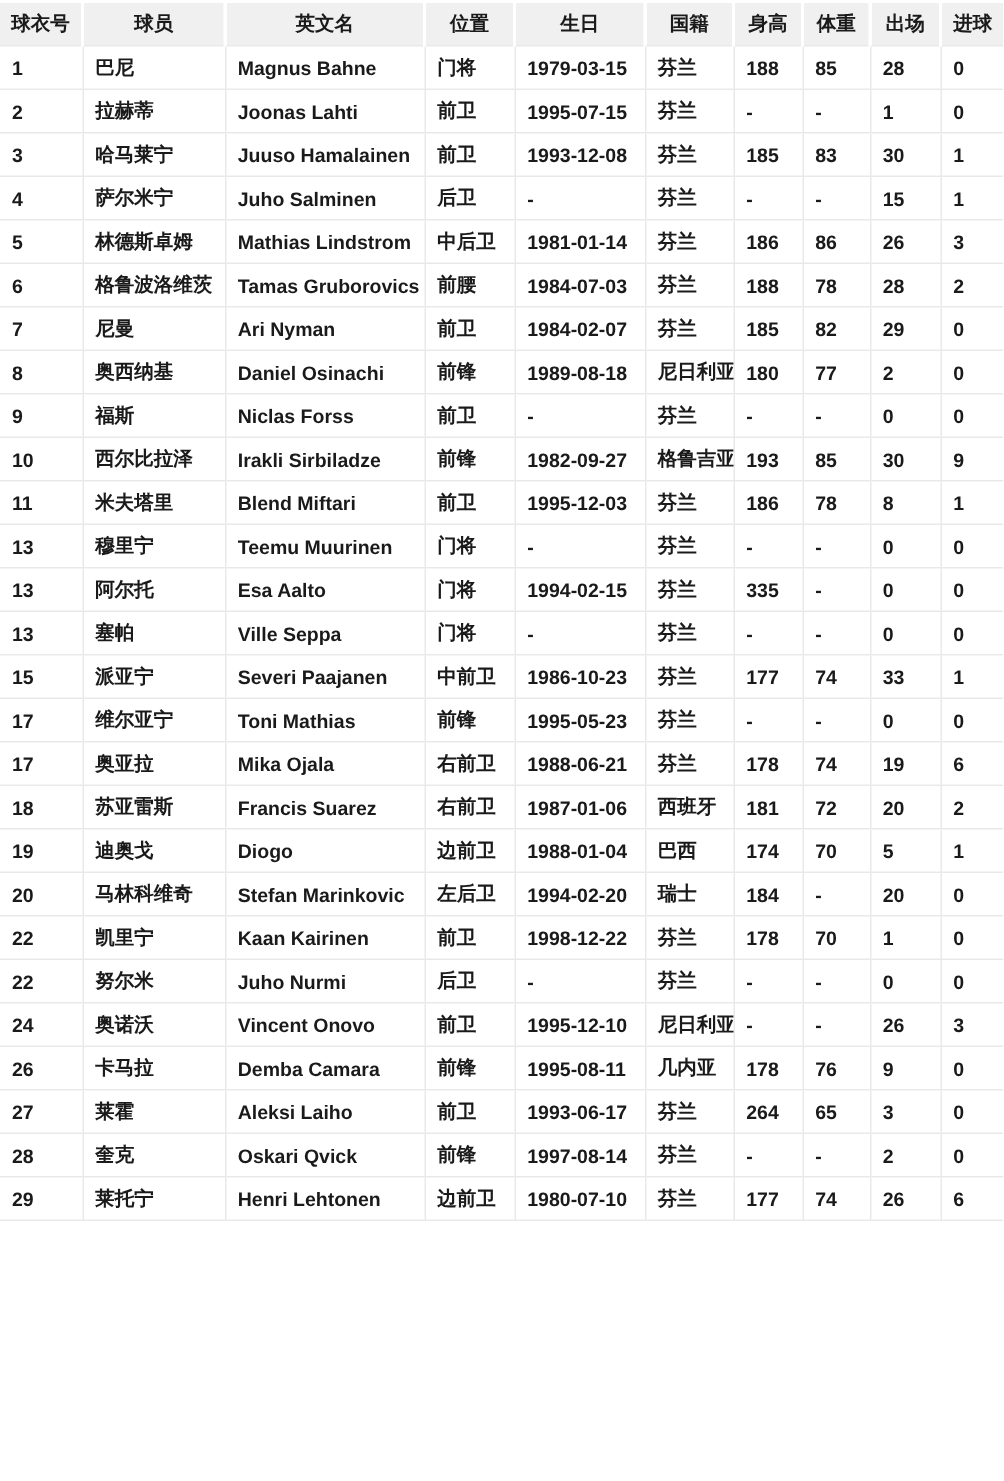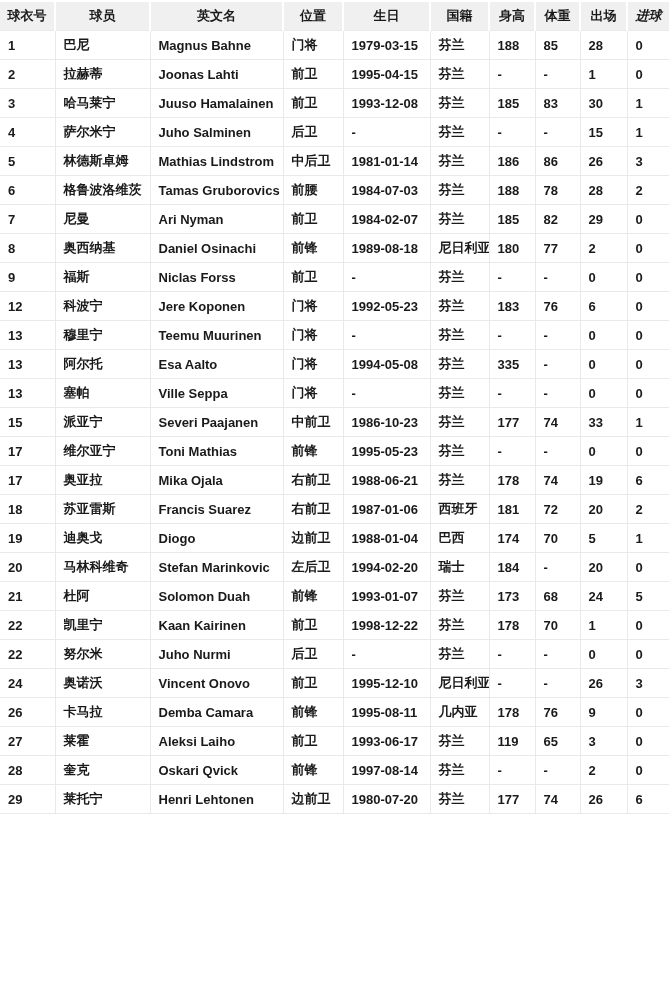--- a/index.html
+++ b/index.html
@@ -25,21 +25,20 @@
     height: 28px;
     text-align: center;
     padding: 0;
     border-right: 2px solid #ffffff;
     border-bottom: 1px solid #e9e9e9;
     white-space: nowrap;
     overflow: hidden;
   }
   table.roster th:last-child {
     border-right: none;
-    font-style: italic;
   }
   table.roster td {
     background: #ffffff;
     color: #1a1a1a;
     font-size: 13px;
     font-weight: bold;
     height: 28px;
     text-align: left;
     padding: 0 0 0 8px;
     border-right: 1px solid #e9e9e9;
@@ -93,21 +92,21 @@
           <td>188</td>
           <td>85</td>
           <td>28</td>
           <td>0</td>
         </tr>
         <tr>
           <td>2</td>
           <td>拉赫蒂</td>
           <td>Joonas Lahti</td>
           <td>前卫</td>
-          <td>1995-04-15</td>
+          <td>1995-07-15</td>
           <td>芬兰</td>
           <td>-</td>
           <td>-</td>
           <td>1</td>
           <td>0</td>
         </tr>
         <tr>
           <td>3</td>
           <td>哈马莱宁</td>
           <td>Juuso Hamalainen</td>
@@ -185,49 +184,61 @@
           <td>Niclas Forss</td>
           <td>前卫</td>
           <td>-</td>
           <td>芬兰</td>
           <td>-</td>
           <td>-</td>
           <td>0</td>
           <td>0</td>
         </tr>
         <tr>
-          <td>12</td>
-          <td>科波宁</td>
-          <td>Jere Koponen</td>
-          <td>门将</td>
-          <td>1992-05-23</td>
-          <td>芬兰</td>
-          <td>183</td>
-          <td>76</td>
-          <td>6</td>
-          <td>0</td>
+          <td>10</td>
+          <td>西尔比拉泽</td>
+          <td>Irakli Sirbiladze</td>
+          <td>前锋</td>
+          <td>1982-09-27</td>
+          <td>格鲁吉亚</td>
+          <td>193</td>
+          <td>85</td>
+          <td>30</td>
+          <td>9</td>
+        </tr>
+        <tr>
+          <td>11</td>
+          <td>米夫塔里</td>
+          <td>Blend Miftari</td>
+          <td>前卫</td>
+          <td>1995-12-03</td>
+          <td>芬兰</td>
+          <td>186</td>
+          <td>78</td>
+          <td>8</td>
+          <td>1</td>
         </tr>
         <tr>
           <td>13</td>
           <td>穆里宁</td>
           <td>Teemu Muurinen</td>
           <td>门将</td>
           <td>-</td>
           <td>芬兰</td>
           <td>-</td>
           <td>-</td>
           <td>0</td>
           <td>0</td>
         </tr>
         <tr>
           <td>13</td>
           <td>阿尔托</td>
           <td>Esa Aalto</td>
           <td>门将</td>
-          <td>1994-05-08</td>
+          <td>1994-02-15</td>
           <td>芬兰</td>
           <td>335</td>
           <td>-</td>
           <td>0</td>
           <td>0</td>
         </tr>
         <tr>
           <td>13</td>
           <td>塞帕</td>
           <td>Ville Seppa</td>
@@ -305,32 +316,20 @@
           <td>Stefan Marinkovic</td>
           <td>左后卫</td>
           <td>1994-02-20</td>
           <td>瑞士</td>
           <td>184</td>
           <td>-</td>
           <td>20</td>
           <td>0</td>
         </tr>
         <tr>
-          <td>21</td>
-          <td>杜阿</td>
-          <td>Solomon Duah</td>
-          <td>前锋</td>
-          <td>1993-01-07</td>
-          <td>芬兰</td>
-          <td>173</td>
-          <td>68</td>
-          <td>24</td>
-          <td>5</td>
-        </tr>
-        <tr>
           <td>22</td>
           <td>凯里宁</td>
           <td>Kaan Kairinen</td>
           <td>前卫</td>
           <td>1998-12-22</td>
           <td>芬兰</td>
           <td>178</td>
           <td>70</td>
           <td>1</td>
           <td>0</td>
@@ -371,21 +370,21 @@
           <td>9</td>
           <td>0</td>
         </tr>
         <tr>
           <td>27</td>
           <td>莱霍</td>
           <td>Aleksi Laiho</td>
           <td>前卫</td>
           <td>1993-06-17</td>
           <td>芬兰</td>
-          <td>119</td>
+          <td>264</td>
           <td>65</td>
           <td>3</td>
           <td>0</td>
         </tr>
         <tr>
           <td>28</td>
           <td>奎克</td>
           <td>Oskari Qvick</td>
           <td>前锋</td>
           <td>1997-08-14</td>
@@ -393,21 +392,21 @@
           <td>-</td>
           <td>-</td>
           <td>2</td>
           <td>0</td>
         </tr>
         <tr>
           <td>29</td>
           <td>莱托宁</td>
           <td>Henri Lehtonen</td>
           <td>边前卫</td>
-          <td>1980-07-20</td>
+          <td>1980-07-10</td>
           <td>芬兰</td>
           <td>177</td>
           <td>74</td>
           <td>26</td>
           <td>6</td>
         </tr>
       </tbody>
   </table>
 </div>
 

